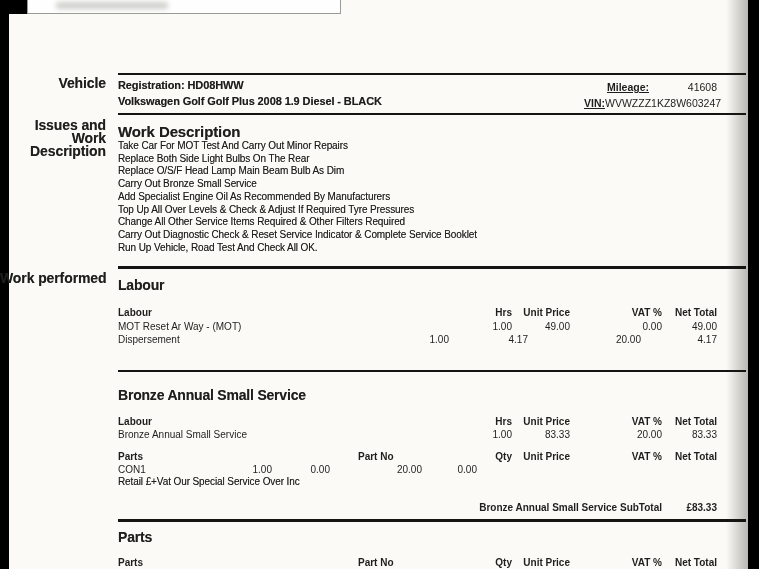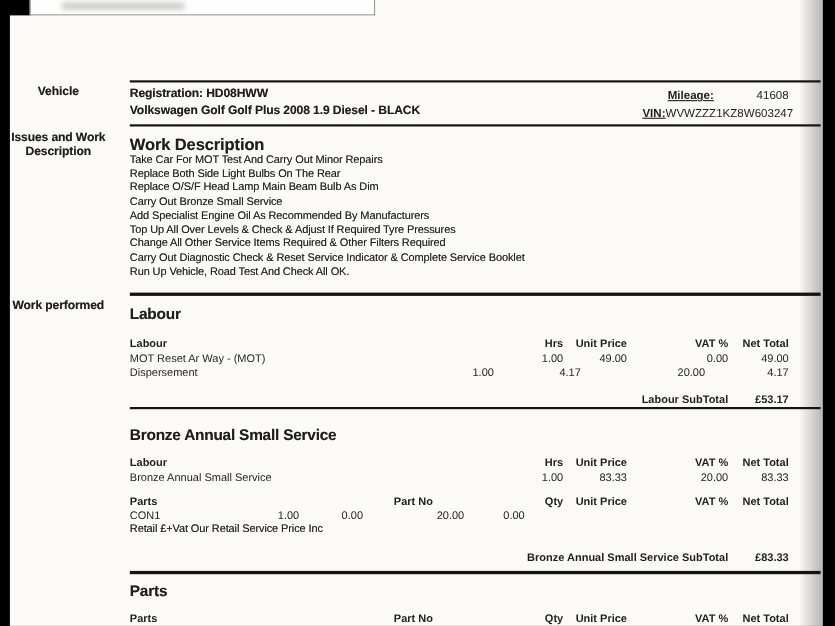--- a/index.html
+++ b/index.html
@@ -7,21 +7,21 @@
         font-family:"Liberation Sans",sans-serif;color:#1e1e1c;}
   .paper{position:absolute;left:9px;top:0;width:739px;height:569px;background:#fbfaf7;}
   .edge-shadow{position:absolute;left:726px;top:0;width:22px;height:569px;
         background:linear-gradient(to right,rgba(0,0,0,0),rgba(60,55,50,0.35));}
   .corner-black{position:absolute;left:0;top:0;width:28px;height:14px;background:#000;}
   .sticker{position:absolute;left:27px;top:0;width:312px;height:13px;background:#fefefe;
         border:1px solid #9b9b96;border-top:none;}
   .smudge{position:absolute;left:28px;top:2px;width:112px;height:7px;background:#cfcfcc;
         filter:blur(2.5px);border-radius:3px;}
   .txt{position:absolute;white-space:nowrap;text-shadow:0 0 0.4px rgba(30,30,28,0.55);letter-spacing:-0.1px;}
-  .side-lbl{width:106px;text-align:center;font-weight:bold;font-size:11px;line-height:13px;}
+  .side-lbl{width:106px;text-align:right;font-weight:bold;font-size:14px;line-height:13px;}
   .rule{position:absolute;left:118px;width:628px;background:#141412;}
   .h2r{height:2px;} .h3r{height:3px;}
   .b11{font-weight:bold;font-size:11px;}
   .b10{font-weight:bold;font-size:15px;}
   .r10{font-size:10px;}
   .h1{font-weight:bold;font-size:14px;letter-spacing:-0.2px;}
   .kvrow{position:absolute;left:480px;width:237px;display:flex;font-size:10.5px;}
   .kvrow .k{flex:1;text-align:right;font-weight:bold;text-decoration:underline;}
   .kvrow .v{text-align:right;}
   .wd-items{line-height:12.7px;font-size:10px;}
@@ -97,24 +97,20 @@
     <span class="cn3">0.00</span>
     <span class="cn4">49.00</span>
   </div>
   <div class="trow" style="top:334px;gap:21px;">
     <span class="cd">Dispersement</span>
     <span class="cn1">1.00</span>
     <span class="cn2">4.17</span>
     <span class="cn3">20.00</span>
     <span class="cn4">4.17</span>
   </div>
-  <div class="strow" style="top:358px;">
-    <span class="stl">Labour SubTotal</span>
-    <span class="stv">£53.17</span>
-  </div>
 
   <div class="txt h1" style="left:118px;top:387px;">Bronze Annual Small Service</div>
   <div class="trow hdr" style="top:416px;">
     <span class="cd">Labour</span>
     <span class="cn1">Hrs</span>
     <span class="cn2">Unit Price</span>
     <span class="cn3">VAT %</span>
     <span class="cn4">Net Total</span>
   </div>
   <div class="trow" style="top:429px;">
@@ -132,21 +128,21 @@
     <span class="cn3">VAT %</span>
     <span class="cn4">Net Total</span>
   </div>
   <div class="trow" style="top:464px;">
     <span class="cp">CON1</span>
     <span class="cn1">1.00</span>
     <span class="cn2">0.00</span>
     <span class="cn3">20.00</span>
     <span class="cn4">0.00</span>
   </div>
-  <div class="txt r10" style="left:118px;top:476px;">Retail £+Vat Our Retail Service Price Inc</div>
+  <div class="txt r10" style="left:118px;top:476px;">Retail £+Vat Our Special Service Over Inc</div>
   <div class="strow" style="top:502px;">
     <span class="stl">Bronze Annual Small Service SubTotal</span>
     <span class="stv">£83.33</span>
   </div>
 
   <div class="txt h1" style="left:118px;top:529px;">Parts</div>
   <div class="trow hdr" style="top:557px;">
     <span class="cd2">Parts</span>
     <span class="cp">Part No</span>
     <span class="cn1">Qty</span>

